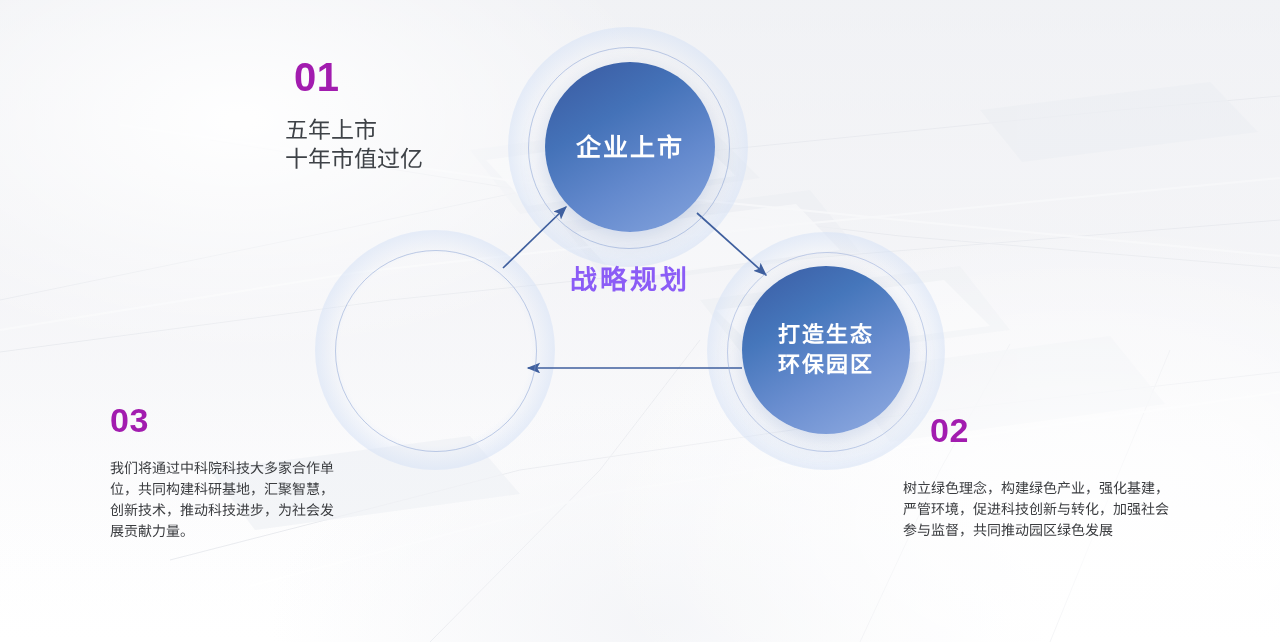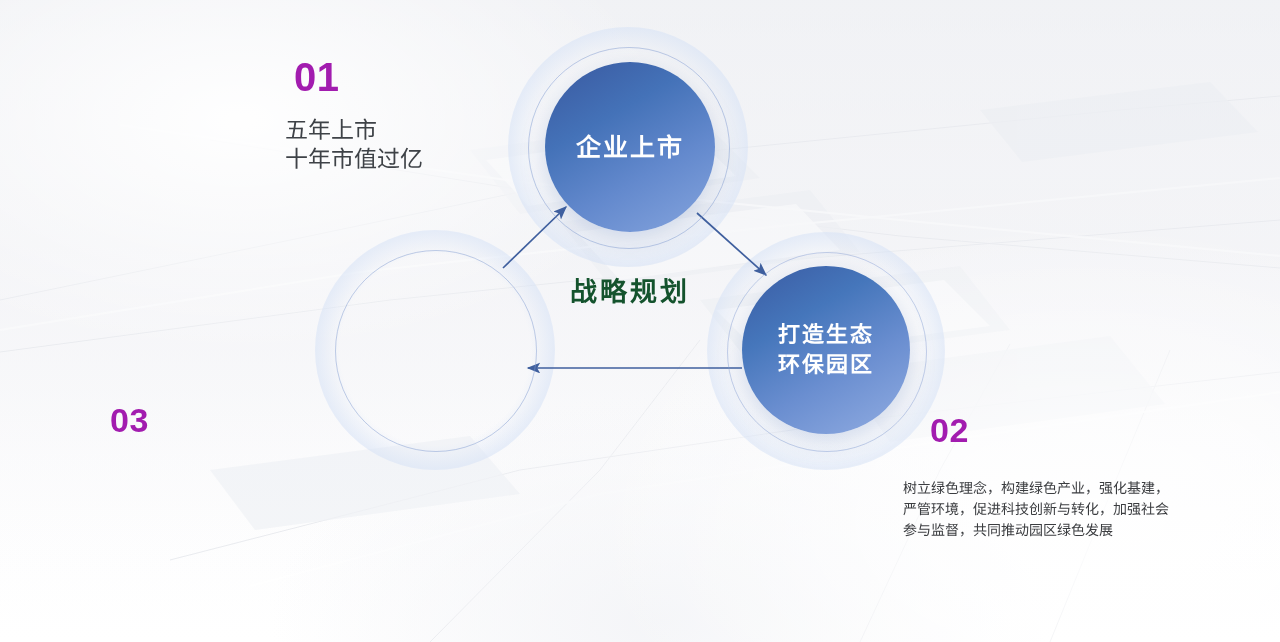--- a/index.html
+++ b/index.html
@@ -142,27 +142,27 @@
     pointer-events: none;
     background: radial-gradient(circle, rgba(255,255,255,0) 56%, rgba(214,226,246,0.55) 70%, rgba(255,255,255,0) 85%);
   }
   #halo-top   { left: 508px; top: 27px;  width: 240px; height: 240px; }
   #halo-left  { left: 315px; top: 230px; width: 240px; height: 240px; }
   #halo-right { left: 707px; top: 232px; width: 238px; height: 238px; }
 
   
   #center-title {
     position: absolute;
-    left: 548px; top: 270px;
+    left: 548px; top: 258px;
     width: 164px;
     text-align: center;
     font-size: 27px;
     font-weight: bold;
     letter-spacing: 3px;
-    color: #14532d;
+    color: #8b5cf6;
     font-family: "Liberation Sans", "DejaVu Sans", sans-serif;
   }
 
   
   #arrows {
     position: absolute;
     inset: 0;
     width: 1280px;
     height: 642px;
     pointer-events: none;
@@ -240,19 +240,23 @@
 环保园区</span>
   </div>
 
   <div id="center-title">战略规划</div>
 
   <div class="num" id="num-01">01</div>
   <div class="lede" id="lede-01">五年上市
 十年市值过亿</div>
 
   <div class="num" id="num-03">03</div>
+  <div class="para" id="para-03">我们将通过中科院科技大多家合作单
+位，共同构建科研基地，汇聚智慧，
+创新技术，推动科技进步，为社会发
+展贡献力量。</div>
 
   <div class="num" id="num-02">02</div>
   <div class="para" id="para-02">树立绿色理念，构建绿色产业，强化基建，
 严管环境，促进科技创新与转化，加强社会
 参与监督，共同推动园区绿色发展</div>
 
 </div>
 
 </body></html>

